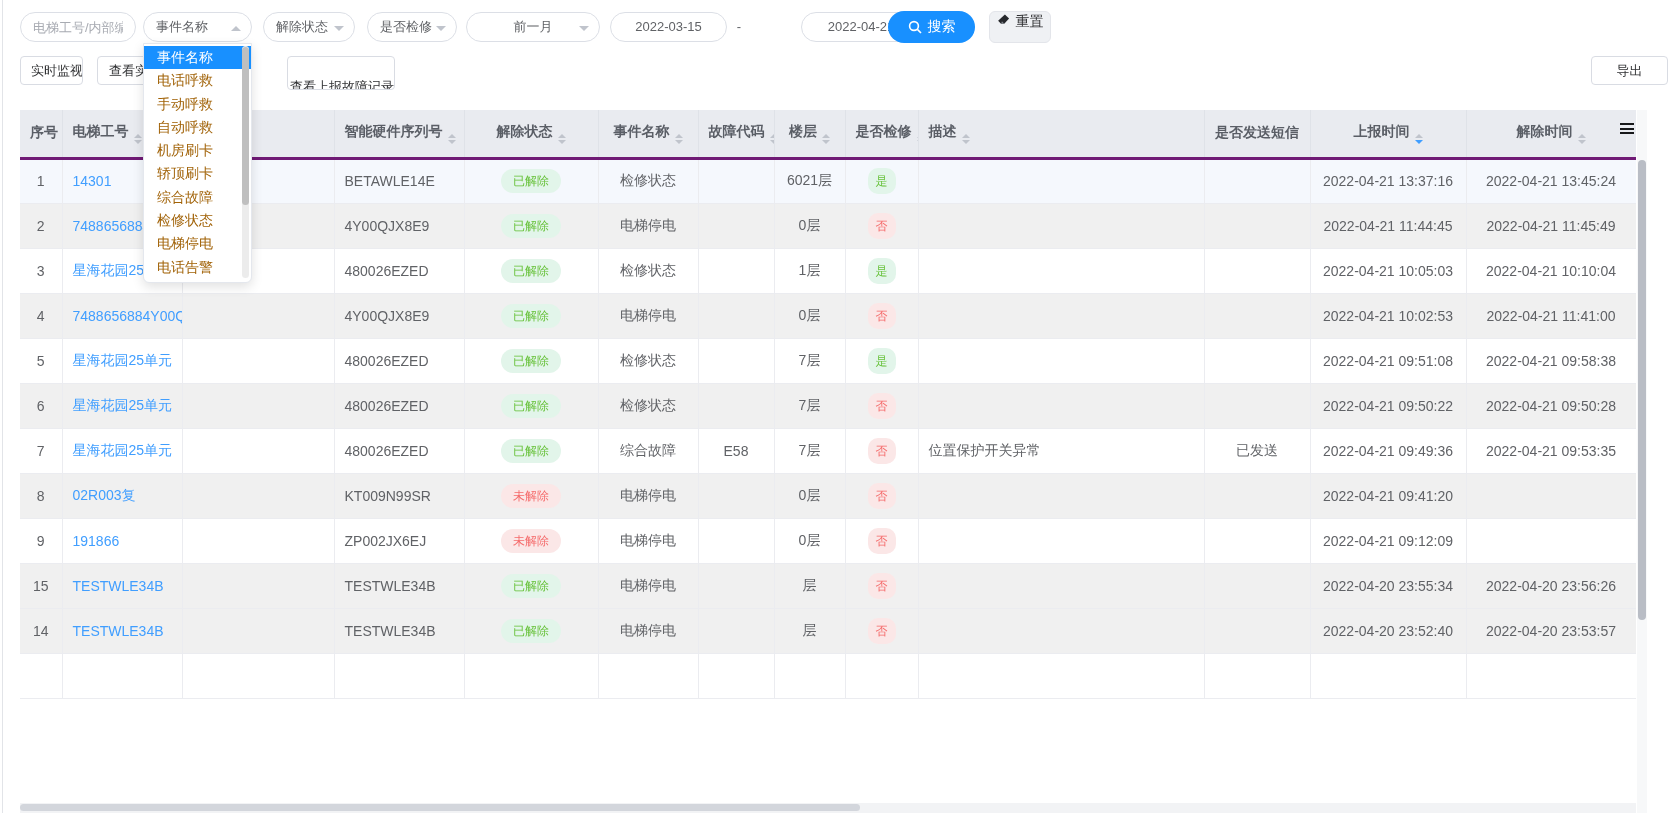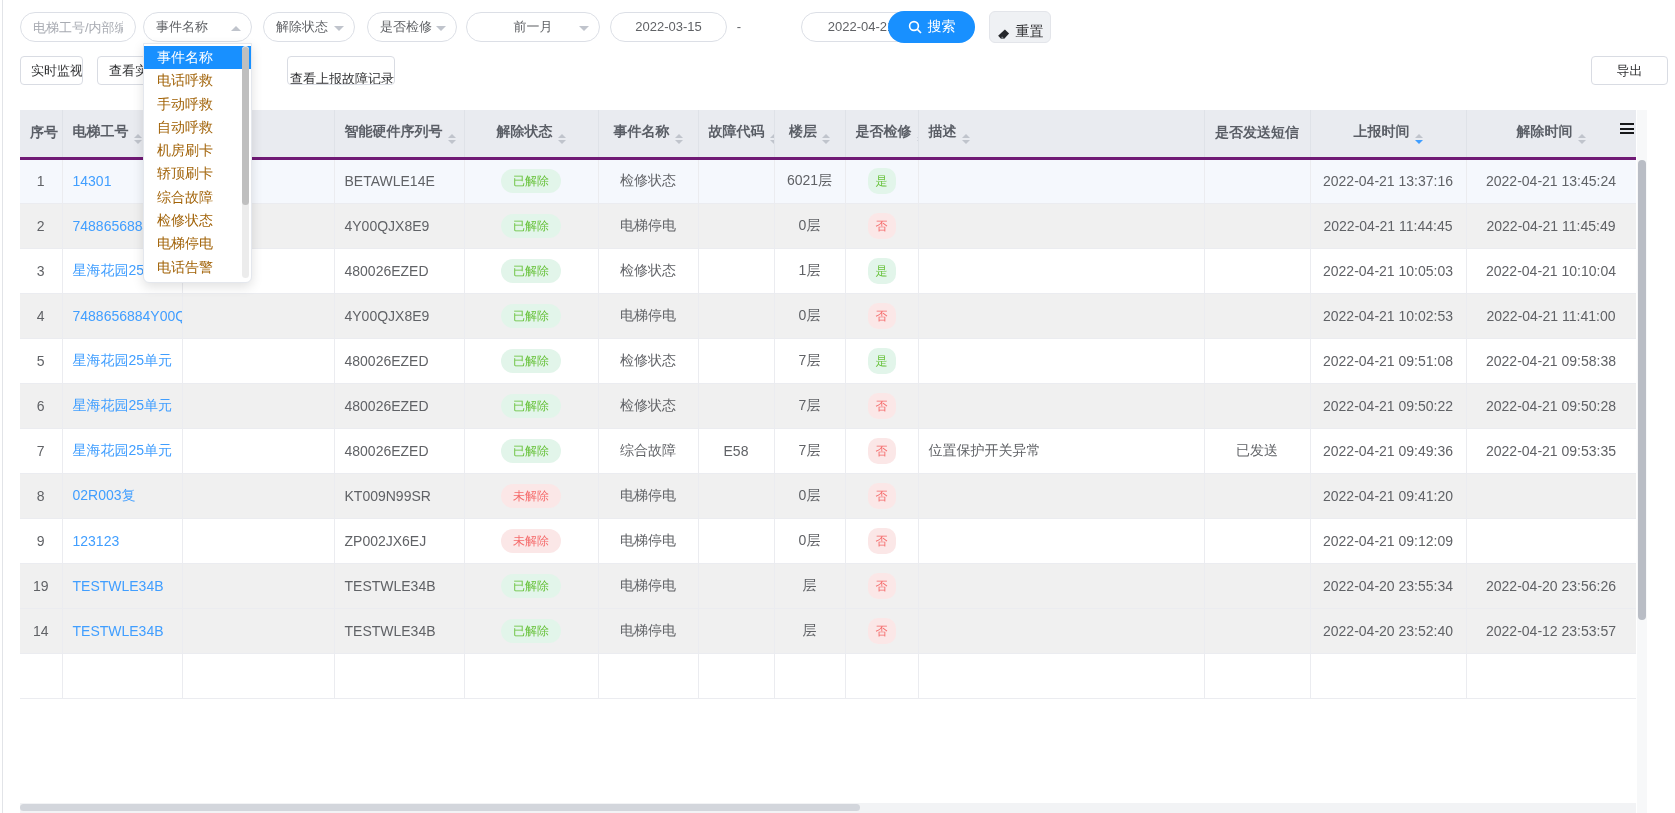--- a/index.html
+++ b/index.html
@@ -10,21 +10,21 @@
   
   .fld{position:absolute;top:12px;height:30px;box-sizing:border-box;border:1px solid #dcdfe6;border-radius:16px;background:#fff;font-size:13px;line-height:28px;color:#606266;}
   .fld input{border:none;outline:none;background:transparent;width:100%;height:100%;padding:0 12px;box-sizing:border-box;font-size:13px;color:#606266;border-radius:16px;font-family:inherit;}
   .fld input::placeholder{color:#a8abb2;}
   .sel{padding-left:12px;cursor:pointer;}
   .sel-caret{position:absolute;right:10px;top:13px;width:0;height:0;border:5px solid transparent;border-top-color:#c0c4cc;}
   .sel-caret.up{top:8px;border-top-color:transparent;border-bottom-color:#c0c4cc;}
   .date{text-align:center;cursor:pointer;}
   .dash{position:absolute;left:731px;top:12px;width:16px;text-align:center;line-height:30px;color:#606266;font-size:13px;}
   .btn-primary{position:absolute;top:11px;height:32px;background:var(--primary);color:#fff;border:none;border-radius:16px;font-size:14px;cursor:pointer;display:flex;align-items:center;justify-content:center;gap:6px;font-family:inherit;}
-  .btn-plain{position:absolute;top:11px;height:32px;background:#eff1f4;color:#303133;border:1px solid #e3e5ea;border-radius:6px;font-size:14px;cursor:pointer;display:flex;align-items:flex-end;justify-content:center;gap:6px;font-family:inherit;box-sizing:border-box;}
+  .btn-plain{position:absolute;top:11px;height:32px;background:#eff1f4;color:#303133;border:1px solid #e3e5ea;border-radius:6px;font-size:14px;cursor:pointer;display:flex;align-items:flex-start;justify-content:center;gap:6px;font-family:inherit;box-sizing:border-box;}
   .btn-sm{position:absolute;top:56px;height:29px;background:#fff;border:1px solid #d9dce3;border-radius:4px;font-size:13px;color:#303133;cursor:pointer;text-align:center;line-height:27px;box-sizing:border-box;padding:0 10px;white-space:nowrap;overflow:hidden;font-family:inherit;}
 
   
   .table-wrap{position:absolute;left:20px;top:110px;width:1616px;height:703px;overflow:hidden;}
   table{border-collapse:collapse;table-layout:fixed;width:1616px;font-size:14px;color:#606266;}
   th{background:#e9ebf0;height:48px;font-weight:bold;color:#5a5e66;border-right:1px solid #dfe2e8;border-bottom:3px solid #701a75;padding:0 10px;box-sizing:border-box;white-space:nowrap;overflow:hidden;}
   td{height:45px;border-right:1px solid #ebecf0;border-bottom:1px solid #ebecf0;padding:0 10px;box-sizing:border-box;white-space:nowrap;overflow:hidden;background:#fff;}
   tr.stripe td{background:#f0f0f0;}
   tr.hl td{background:#f5f8fd;}
   .al{text-align:left}.ac{text-align:center}
@@ -104,21 +104,21 @@
   <button class="btn-plain" style="left:989px;width:62px;">
     <svg width="13" height="13" viewBox="0 0 14 14">
         <path d="M8.5 1.5 L13 6 L7.8 11.5 H4.3 L1.2 8.4 Z" fill="#26282c"></path>
         <path d="M4.5 11.5 H7.8 L5.3 9 Z" fill="#83878f"></path>
       </svg>
     <span>重置</span>
   </button>
 
   <button class="btn-sm" style="left:20px;width:63px;">实时监视</button>
   <button class="btn-sm" style="left:97px;width:110px;text-align:left;padding-left:11px;">查看实时监控</button>
-  <button class="btn-sm" style="left:287px;width:108px;padding:8px 2px;">查看上报故障记录</button>
+  <button class="btn-sm" style="left:287px;width:108px;padding:16px 2px;">查看上报故障记录</button>
   <button class="btn-sm" style="left:1591px;width:77px;">导出</button>
 
   <div class="table-wrap">
     <table>
       <colgroup id="cg">
           <col style="width: 42px;">
           <col style="width: 120px;">
           <col style="width: 152px;">
           <col style="width: 130px;">
           <col style="width: 134px;">
@@ -294,35 +294,35 @@
             <td class="ac"></td>
             <td class="ac">0层</td>
             <td class="ac"><span class="badge sm bad">否</span></td>
             <td class="al"></td>
             <td class="ac"></td>
             <td class="ac">2022-04-21 09:41:20</td>
             <td class="ac"></td>
           </tr>
           <tr>
             <td class="ac">9</td>
-            <td class="al"><a class="lnk">123123</a></td>
+            <td class="al"><a class="lnk">191866</a></td>
             <td class="al"></td>
             <td class="al">ZP002JX6EJ</td>
             <td class="ac"><span class="badge bad">未解除</span></td>
             <td class="ac">电梯停电</td>
             <td class="ac"></td>
             <td class="ac">0层</td>
             <td class="ac"><span class="badge sm bad">否</span></td>
             <td class="al"></td>
             <td class="ac"></td>
             <td class="ac">2022-04-21 09:12:09</td>
             <td class="ac"></td>
           </tr>
           <tr class="stripe">
-            <td class="ac">19</td>
+            <td class="ac">15</td>
             <td class="al"><a class="lnk">TESTWLE34B</a></td>
             <td class="al"></td>
             <td class="al">TESTWLE34B</td>
             <td class="ac"><span class="badge ok">已解除</span></td>
             <td class="ac">电梯停电</td>
             <td class="ac"></td>
             <td class="ac">层</td>
             <td class="ac"><span class="badge sm bad">否</span></td>
             <td class="al"></td>
             <td class="ac"></td>
@@ -335,21 +335,21 @@
             <td class="al"></td>
             <td class="al">TESTWLE34B</td>
             <td class="ac"><span class="badge ok">已解除</span></td>
             <td class="ac">电梯停电</td>
             <td class="ac"></td>
             <td class="ac">层</td>
             <td class="ac"><span class="badge sm bad">否</span></td>
             <td class="al"></td>
             <td class="ac"></td>
             <td class="ac">2022-04-20 23:52:40</td>
-            <td class="ac">2022-04-12 23:53:57</td>
+            <td class="ac">2022-04-20 23:53:57</td>
           </tr>
           <tr>
             <td></td>
             <td></td>
             <td></td>
             <td></td>
             <td></td>
             <td></td>
             <td></td>
             <td></td>

